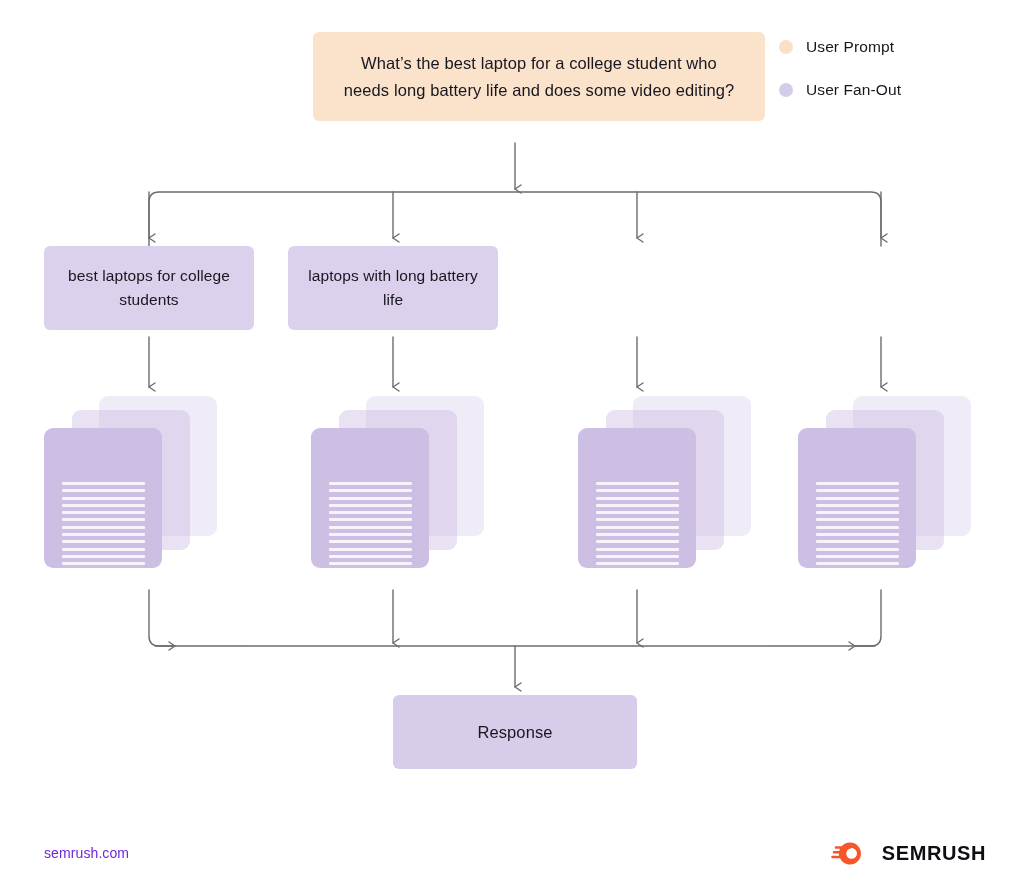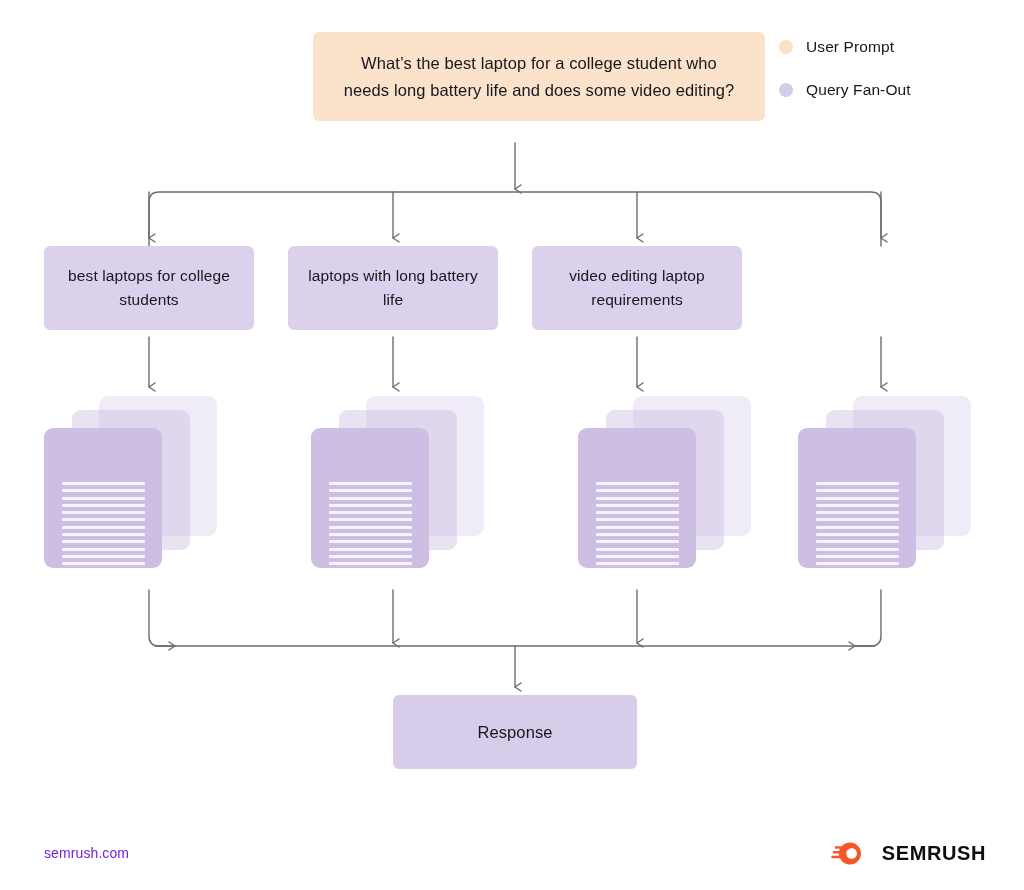--- a/index.html
+++ b/index.html
@@ -245,32 +245,29 @@
     <div class="prompt-text">What’s the best laptop for a college student who needs long battery life and does some video editing?</div>
   </div>
 
   <div class="legend">
     <div class="legend-row">
       <span class="legend-dot" style="background:#FAE0C6"></span>
       <span class="legend-label">User Prompt</span>
     </div>
     <div class="legend-row">
       <span class="legend-dot" style="background:#D5CCE8"></span>
-      <span class="legend-label">Query Fan-Out</span>
+      <span class="legend-label">User Fan-Out</span>
     </div>
   </div>
 
   <div class="query-box" style="left:288px">
     <div class="query-text">laptops with long battery life</div>
   </div>
   <div class="query-box" style="left:44px">
     <div class="query-text">best laptops for college students</div>
-  </div>
-  <div class="query-box" style="left:532px">
-    <div class="query-text">video editing laptop requirements</div>
   </div>
 
   <div class="doc-stack" style="left:44px">
     <div class="doc-sheet doc-back"></div>
     <div class="doc-sheet doc-mid"></div>
     <div class="doc-sheet doc-front">
       <div class="doc-lines">
         <div class="doc-line"></div>
           <div class="doc-line"></div>
           <div class="doc-line"></div>

